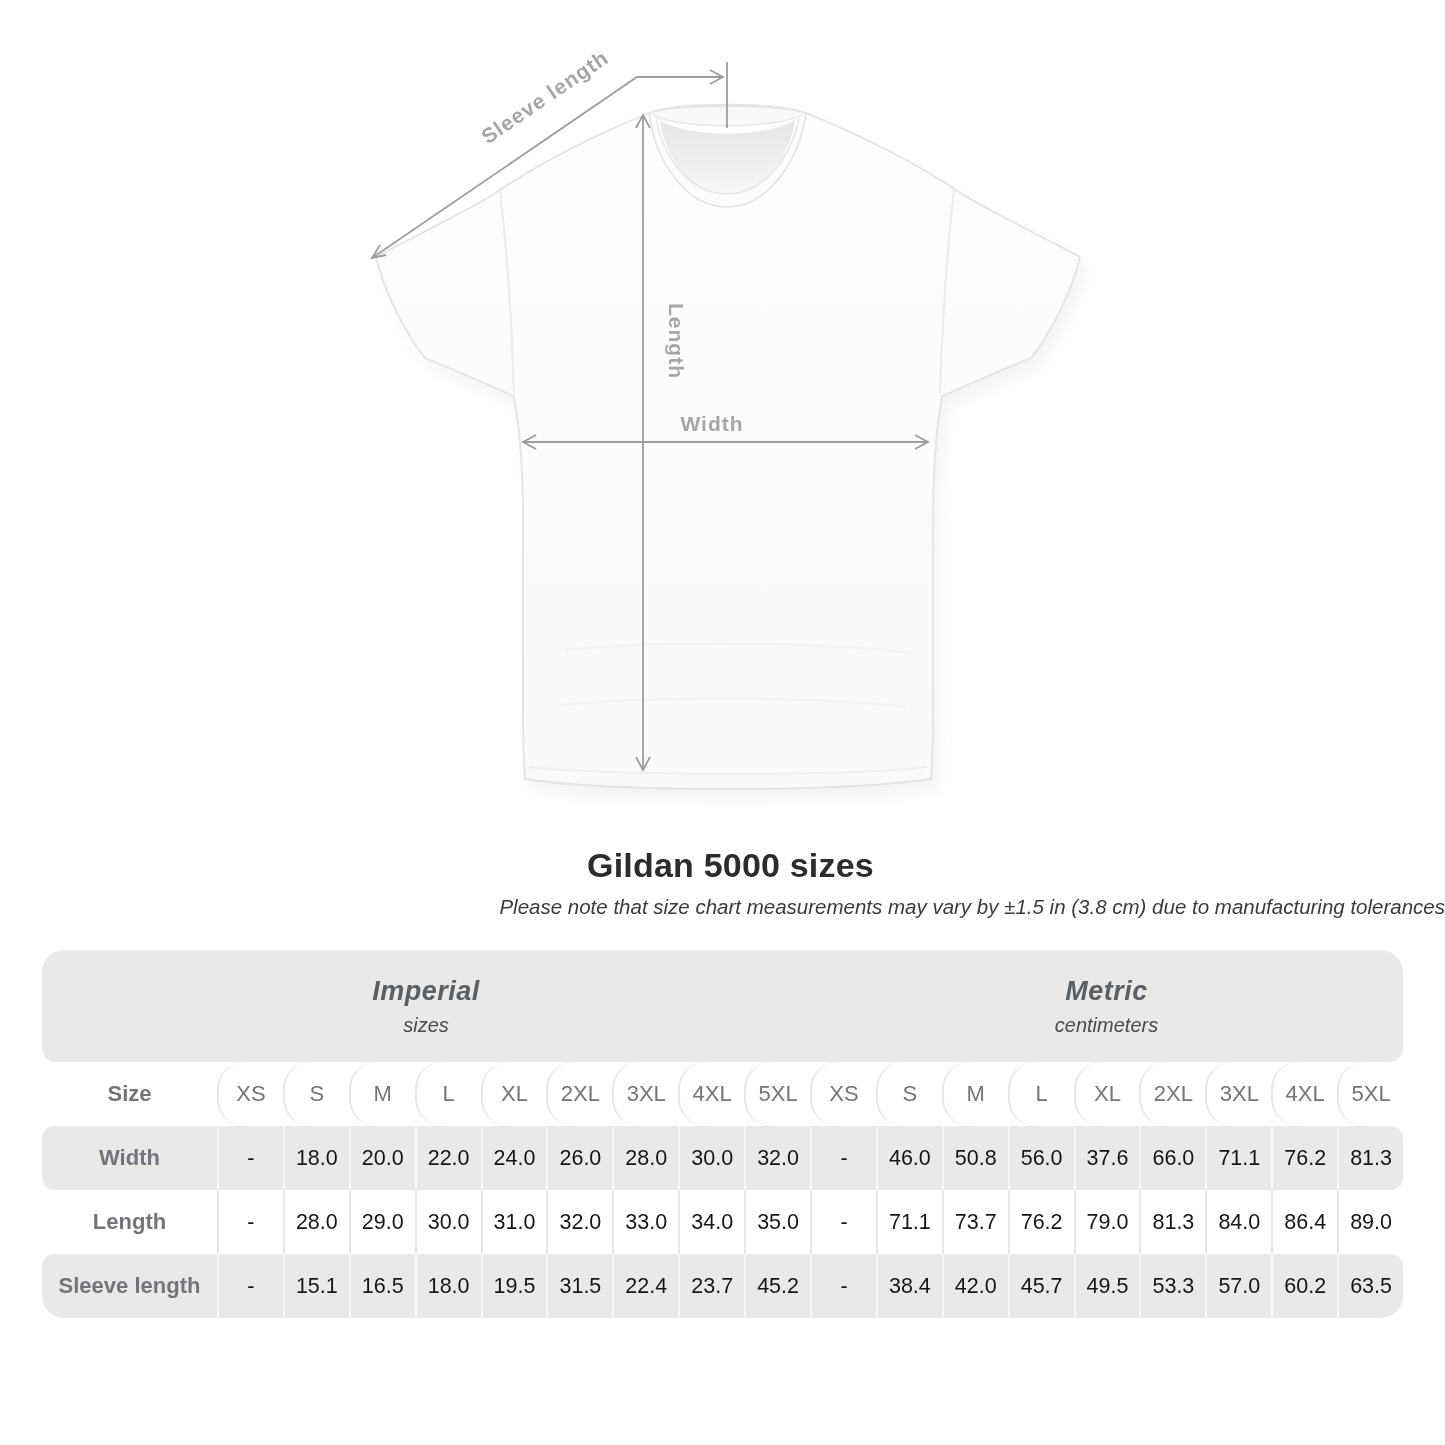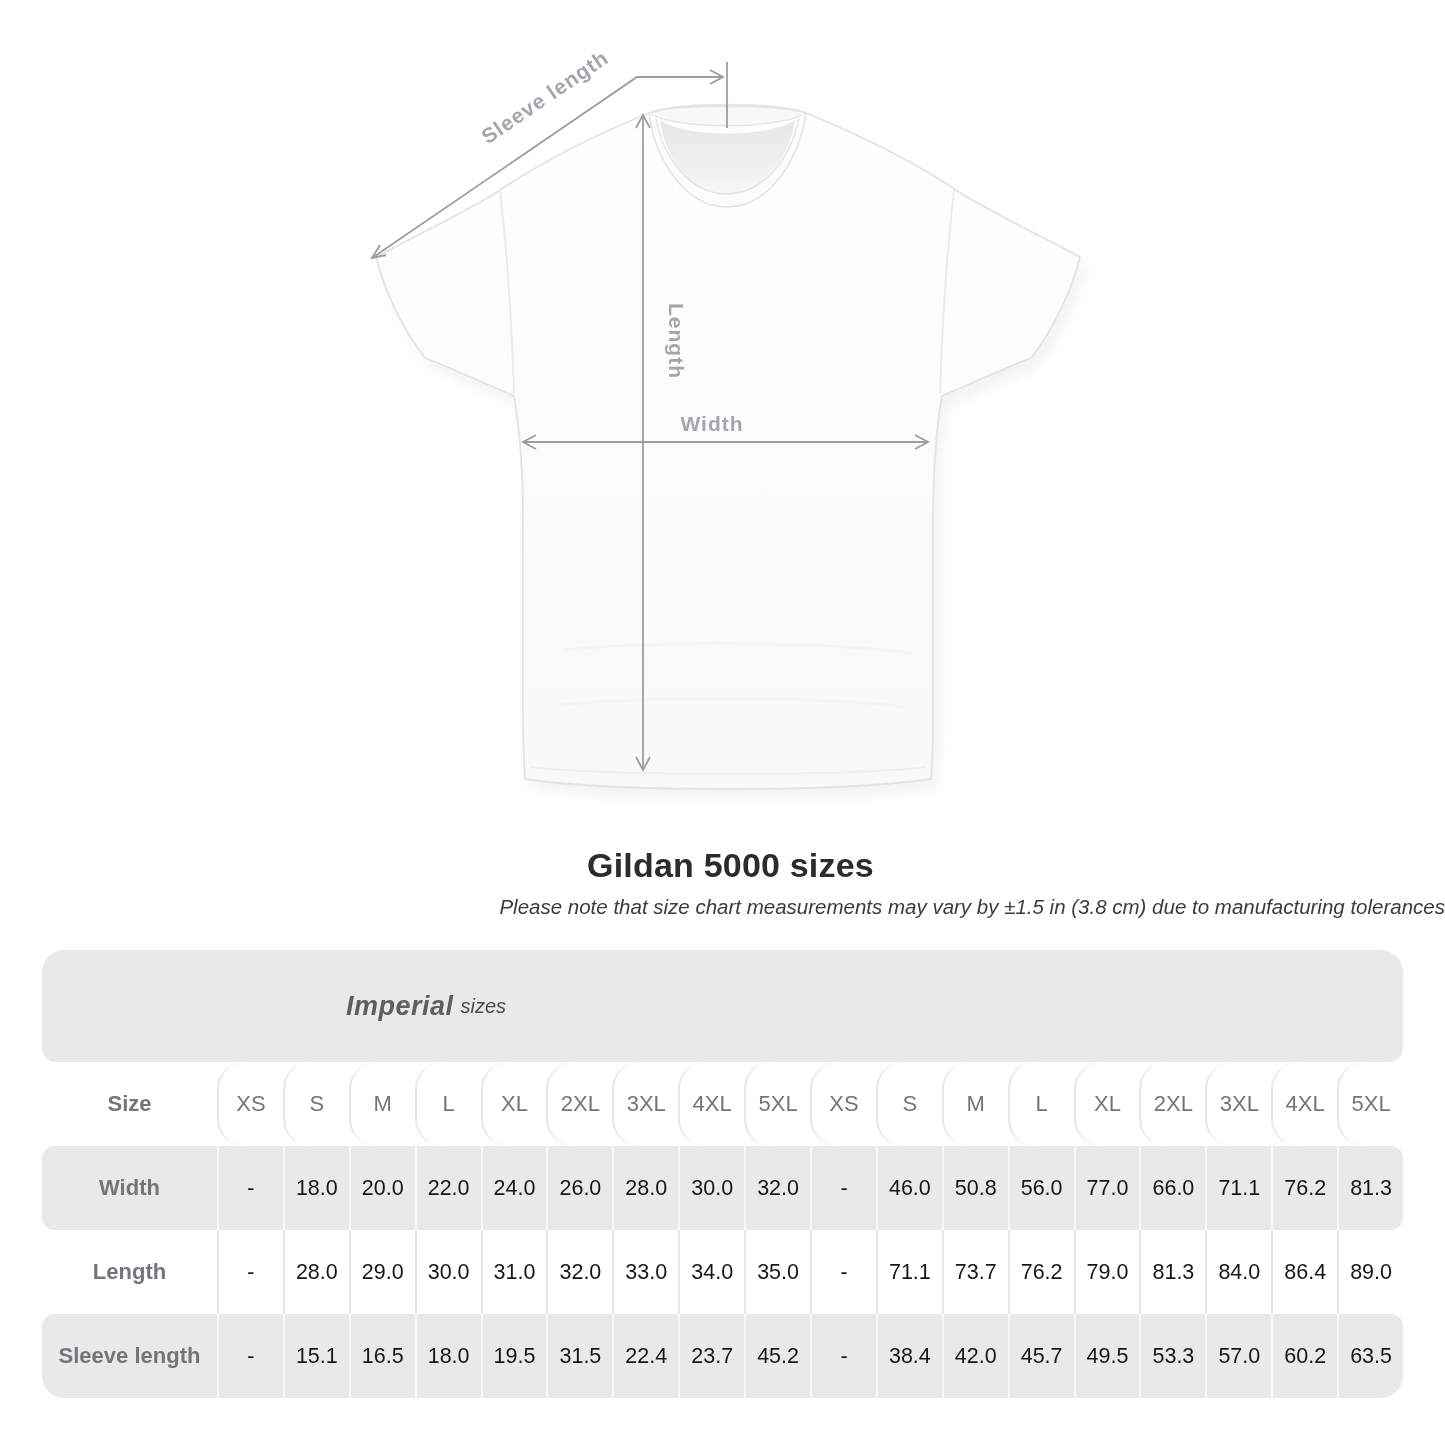--- a/index.html
+++ b/index.html
@@ -14,27 +14,27 @@
     fill:#a3a7ab;letter-spacing:1px;}
   
   .title{position:absolute;left:0;top:846px;width:100%;text-align:center;
     font-size:34px;font-weight:bold;color:#2c2c2c;letter-spacing:.2px;padding-left:8px;}
   .subtitle{position:absolute;left:0;top:895px;width:100%;text-align:right;
     font-size:20.5px;font-style:italic;color:#3b3b3b;}
   
   .sizetable{position:absolute;left:42px;top:950px;width:1361px;}
   .band{position:relative;height:112px;background:#e9e9e9;
     border-radius:22px 22px 14px 14px;}
-  .band-cell{position:absolute;top:0;height:100%;display:flex;flex-direction:row;
+  .band-cell{position:absolute;top:0;height:100%;display:flex;flex-direction:column;
     align-items:center;justify-content:center;gap:7px;}
   .band-imperial{left:0;width:768px;}
   .band-metric{left:768px;width:593px;}
   .band-name{font-size:27px;font-weight:bold;font-style:italic;color:#5b6064;letter-spacing:.5px;}
   .band-unit{font-size:20px;font-style:italic;color:#474c50;}
-  .trow{display:flex;height:84px;align-items:stretch;}
+  .trow{display:flex;height:64px;align-items:stretch;}
   .row-gray{background:#e9e9e9;border-radius:12px;}
   .row-sleeve{border-radius:12px 12px 22px 22px;}
   .cell{display:flex;align-items:center;justify-content:center;}
   .cell-label{width:175px;flex:none;font-size:22px;font-weight:bold;color:#72767a;}
   .cell-data{flex:1 1 0;font-size:21.5px;color:#161616;border-left:2px solid #e6e6e6;}
   .row-gray .cell-data{border-left-color:#f7f7f7;}
   .cell-head{font-size:22px;font-weight:normal;color:#72767a;border-radius:27px;}
 </style>
 </head>
 <body>
@@ -101,20 +101,24 @@
 
   <div class="title">Gildan 5000 sizes</div>
   <div class="subtitle">Please note that size chart measurements may vary by ±1.5 in (3.8 cm) due to manufacturing tolerances</div>
 
   <div class="sizetable">
 
     <div class="band">
       <div class="band-cell band-imperial">
         <div class="band-name">Imperial</div>
         <div class="band-unit">sizes</div>
+      </div>
+      <div class="band-cell band-metric">
+        <div class="band-name">Metric</div>
+        <div class="band-unit">centimeters</div>
       </div>
     </div>
 
     <div class="trow row-white">
       <div class="cell cell-label">Size</div>
       <div class="cell cell-data cell-head">XS</div>
       <div class="cell cell-data cell-head">S</div>
       <div class="cell cell-data cell-head">M</div>
       <div class="cell cell-data cell-head">L</div>
       <div class="cell cell-data cell-head">XL</div>
@@ -141,21 +145,21 @@
       <div class="cell cell-data">22.0</div>
       <div class="cell cell-data">24.0</div>
       <div class="cell cell-data">26.0</div>
       <div class="cell cell-data">28.0</div>
       <div class="cell cell-data">30.0</div>
       <div class="cell cell-data">32.0</div>
       <div class="cell cell-data">-</div>
       <div class="cell cell-data">46.0</div>
       <div class="cell cell-data">50.8</div>
       <div class="cell cell-data">56.0</div>
-      <div class="cell cell-data">77.0</div>
+      <div class="cell cell-data">37.6</div>
       <div class="cell cell-data">66.0</div>
       <div class="cell cell-data">71.1</div>
       <div class="cell cell-data">76.2</div>
       <div class="cell cell-data">81.3</div>
     </div>
 
     <div class="trow row-white">
       <div class="cell cell-label">Length</div>
       <div class="cell cell-data">-</div>
       <div class="cell cell-data">28.0</div>

